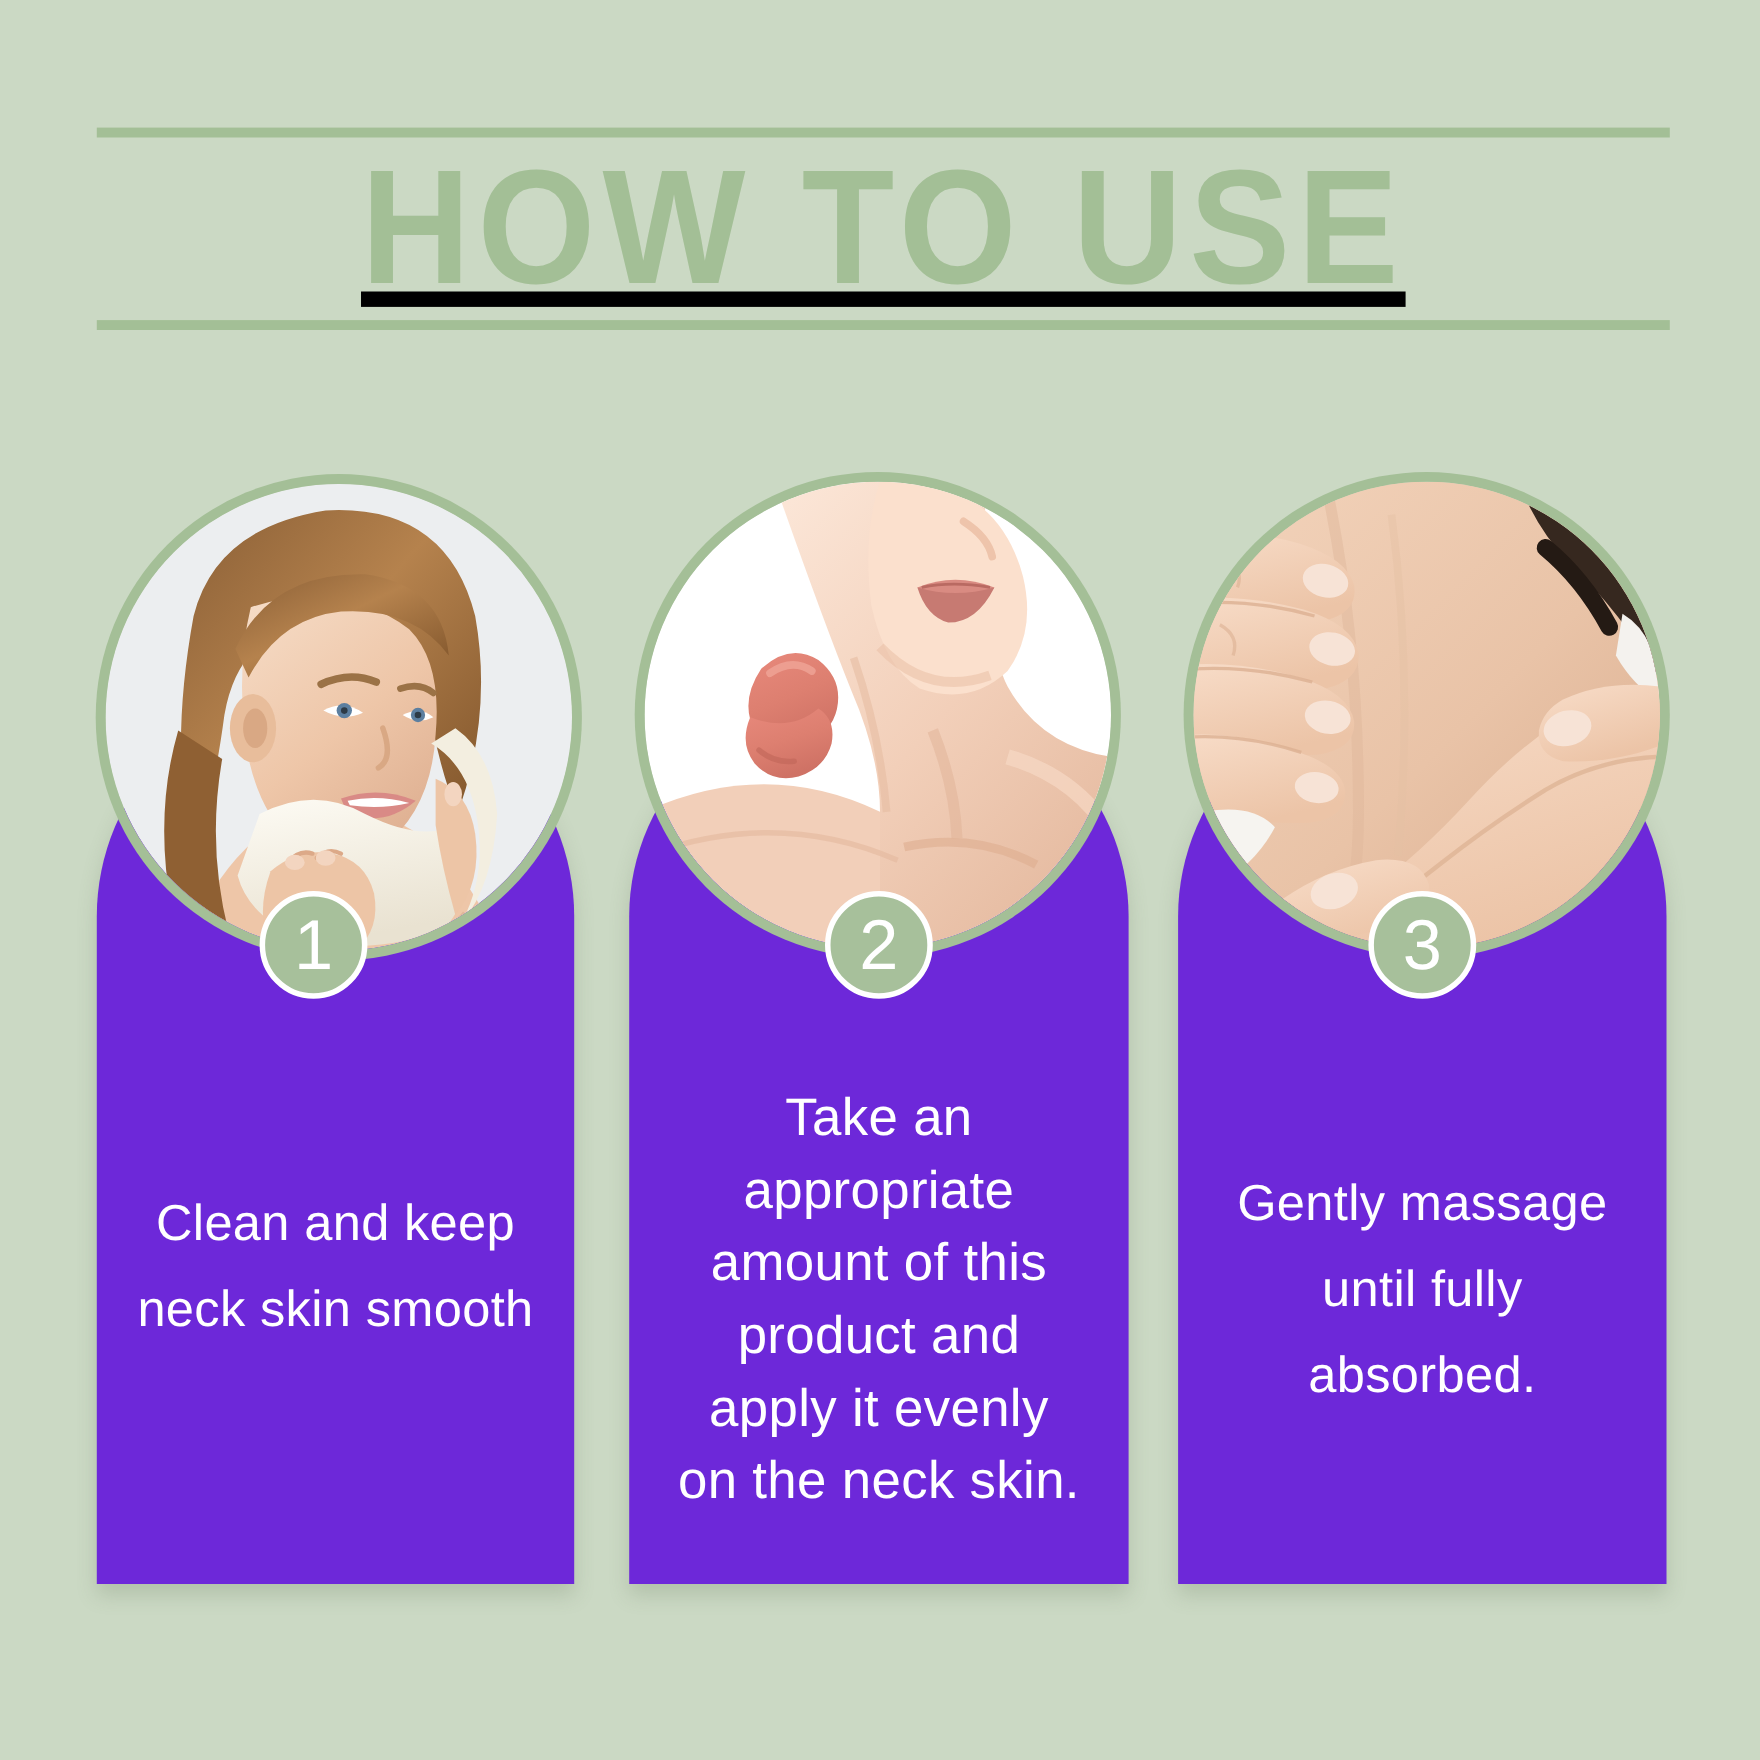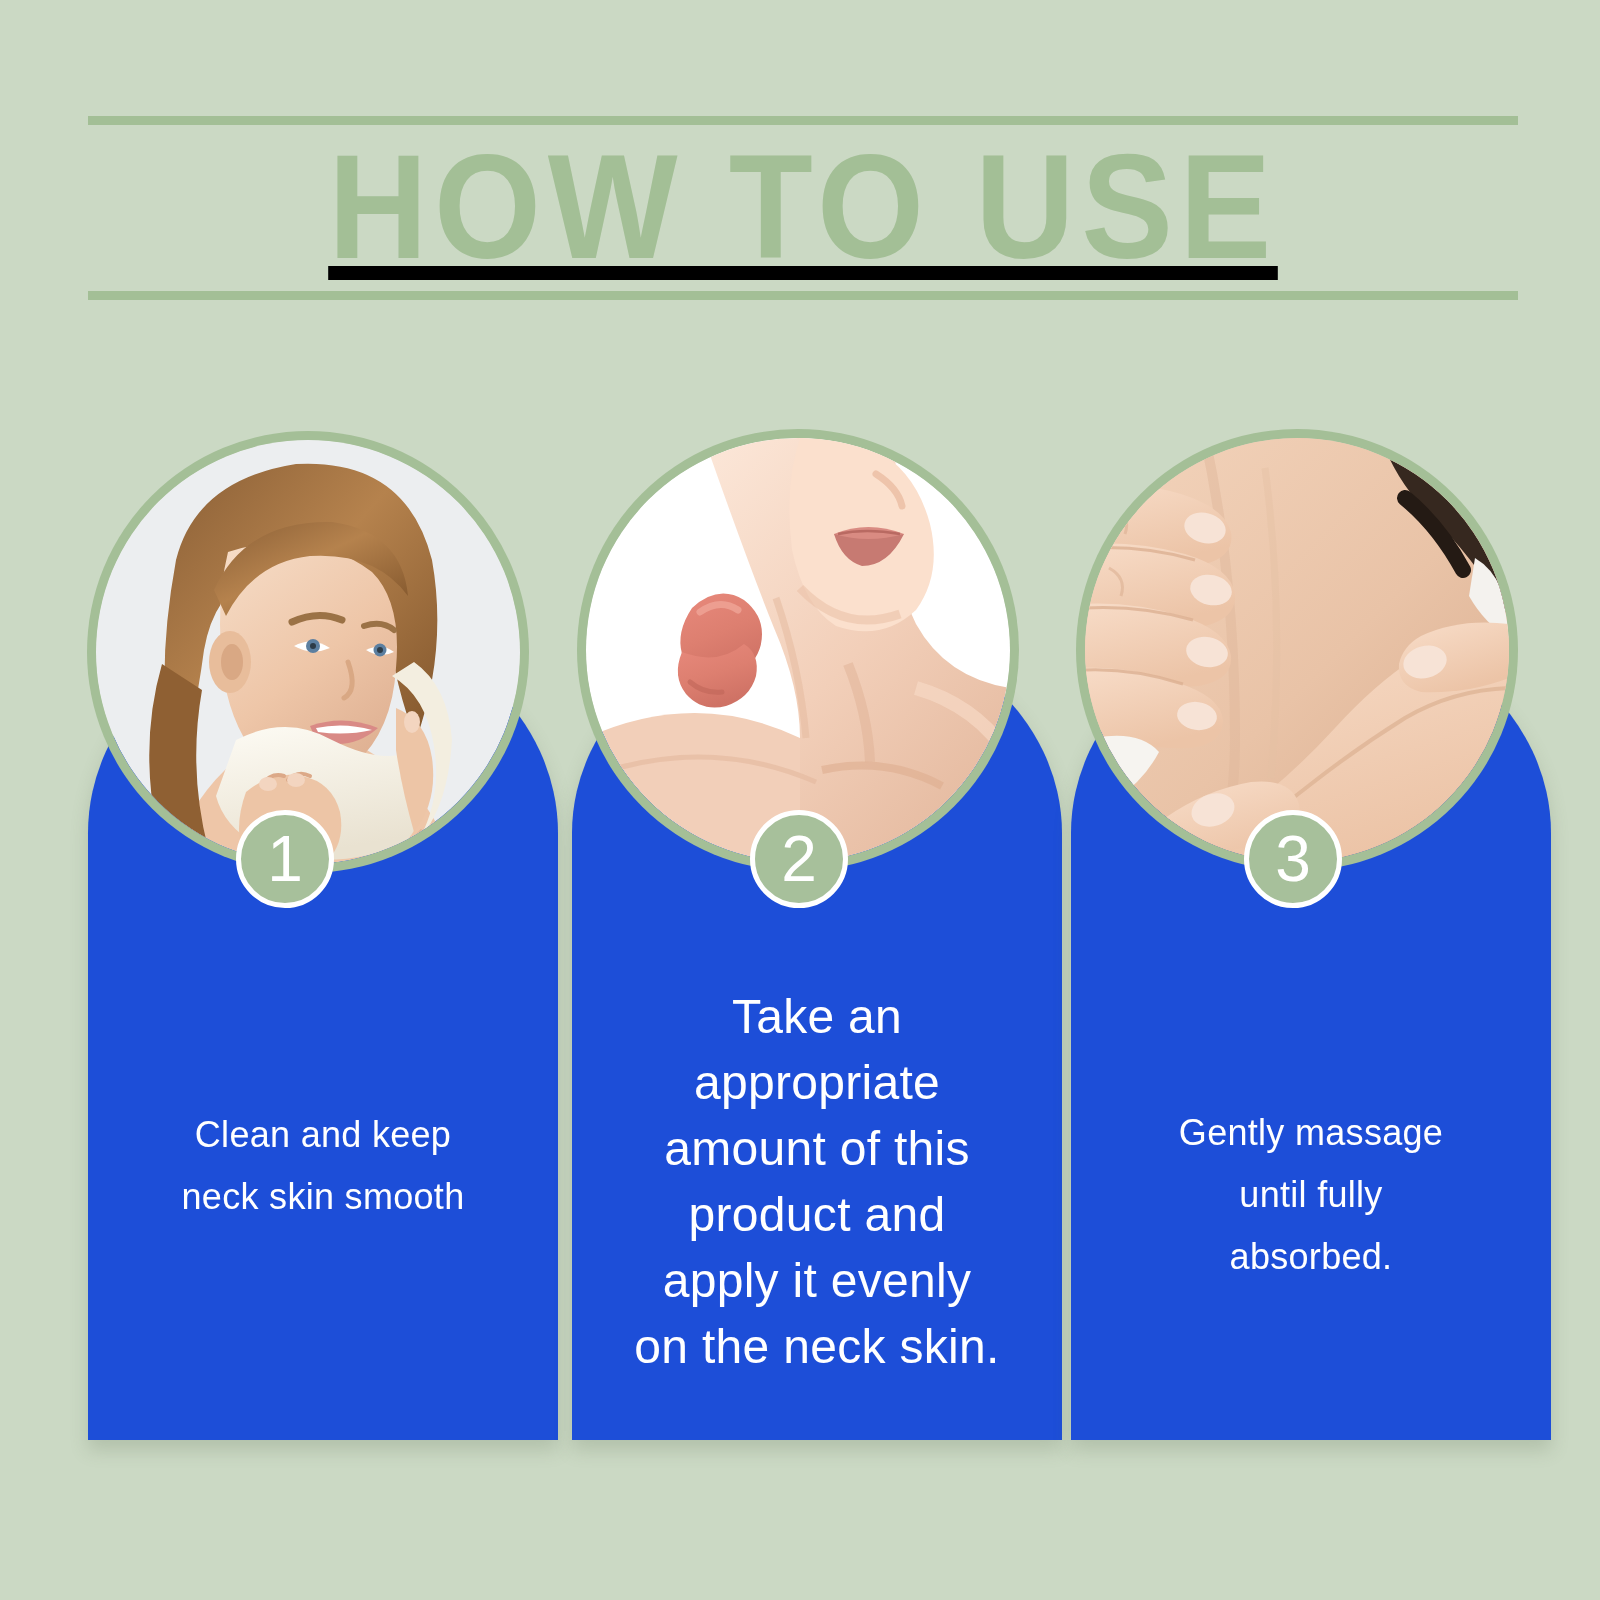--- a/index.html
+++ b/index.html
@@ -36,37 +36,36 @@
   }
 
   
   #cards{
     position:absolute;
     left:0; top:0; width:1600px; height:1600px;
   }
   .card{
     position:absolute;
     bottom:160px;
-    background:#1d4ed8;
+    background:#6d28d9;
     border-radius:50% 50% 0 0 / 26% 26% 0 0;
     box-shadow:0 10px 18px rgba(90,110,80,0.22);
-    padding-left:36px;
   }
   .card.c0{ left:88px;  width:434px; height:820px; }
   .card.c1{ left:572px; width:454px; height:820px; }
   .card.c2{ left:1071px;width:444px; height:820px; }
 
   .card-text{
     position:absolute;
     left:6%; right:6%;
     bottom:52px;
     text-align:center;
     color:#ffffff;
-    font-size:36px;
-    line-height:62px;
+    font-size:46px;
+    line-height:78px;
     font-weight:400;
     letter-spacing:0.3px;
     white-space:pre-line;
   }
   .card.c1 .card-text{ bottom:60px; font-size:48px; line-height:66px;}
   .card.c2 .card-text{ bottom:152px;margin-top:36px; }
   .card.c0 .card-text{ bottom:212px; }
 
   
   .photo{

